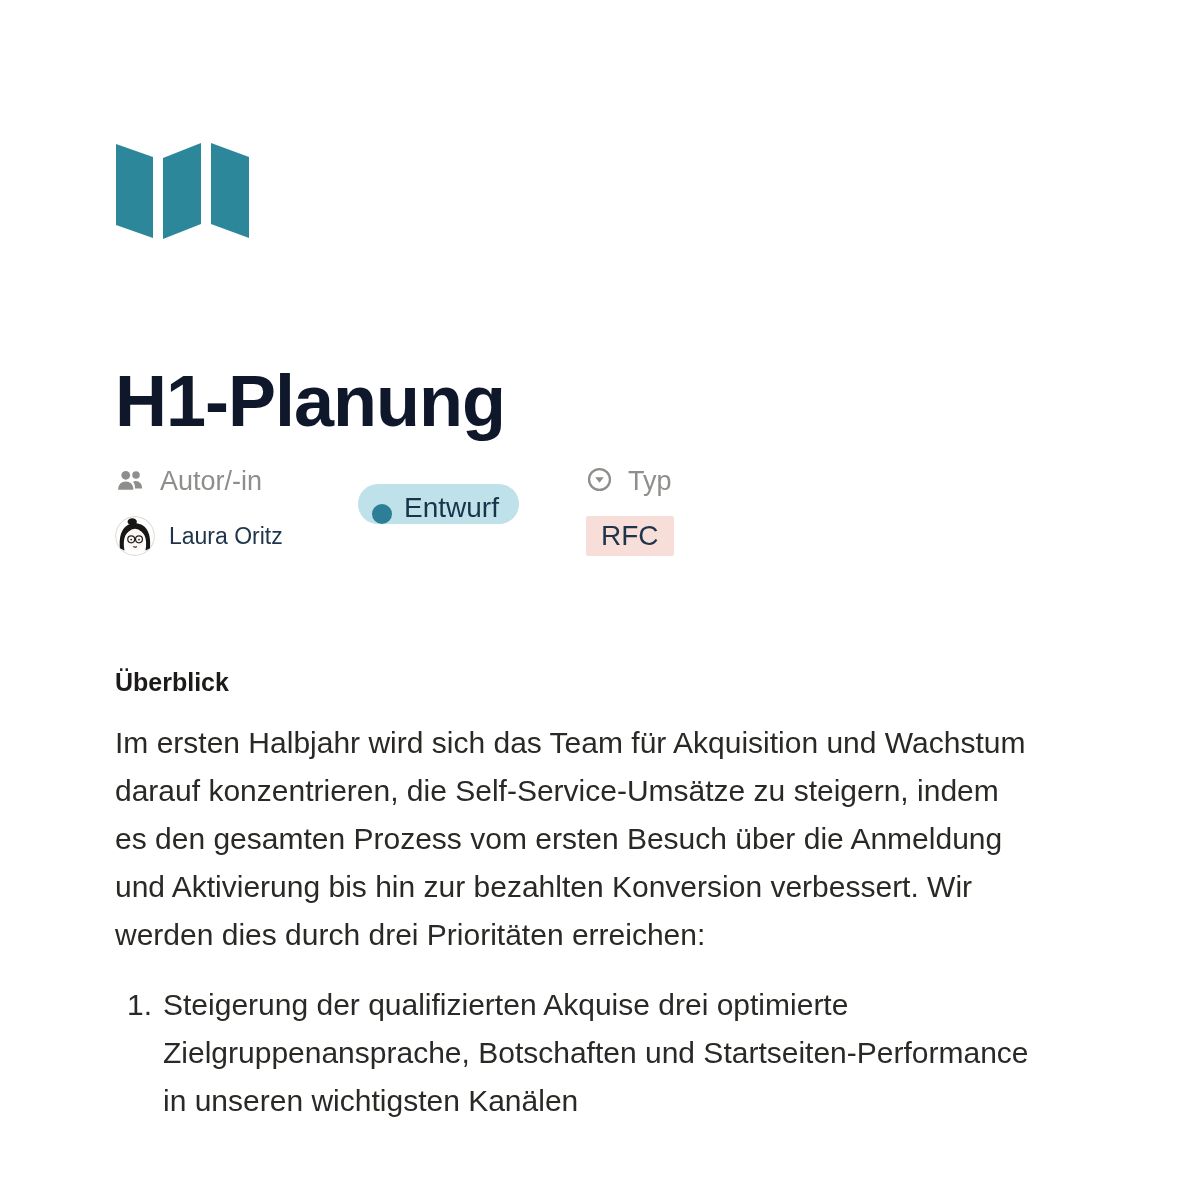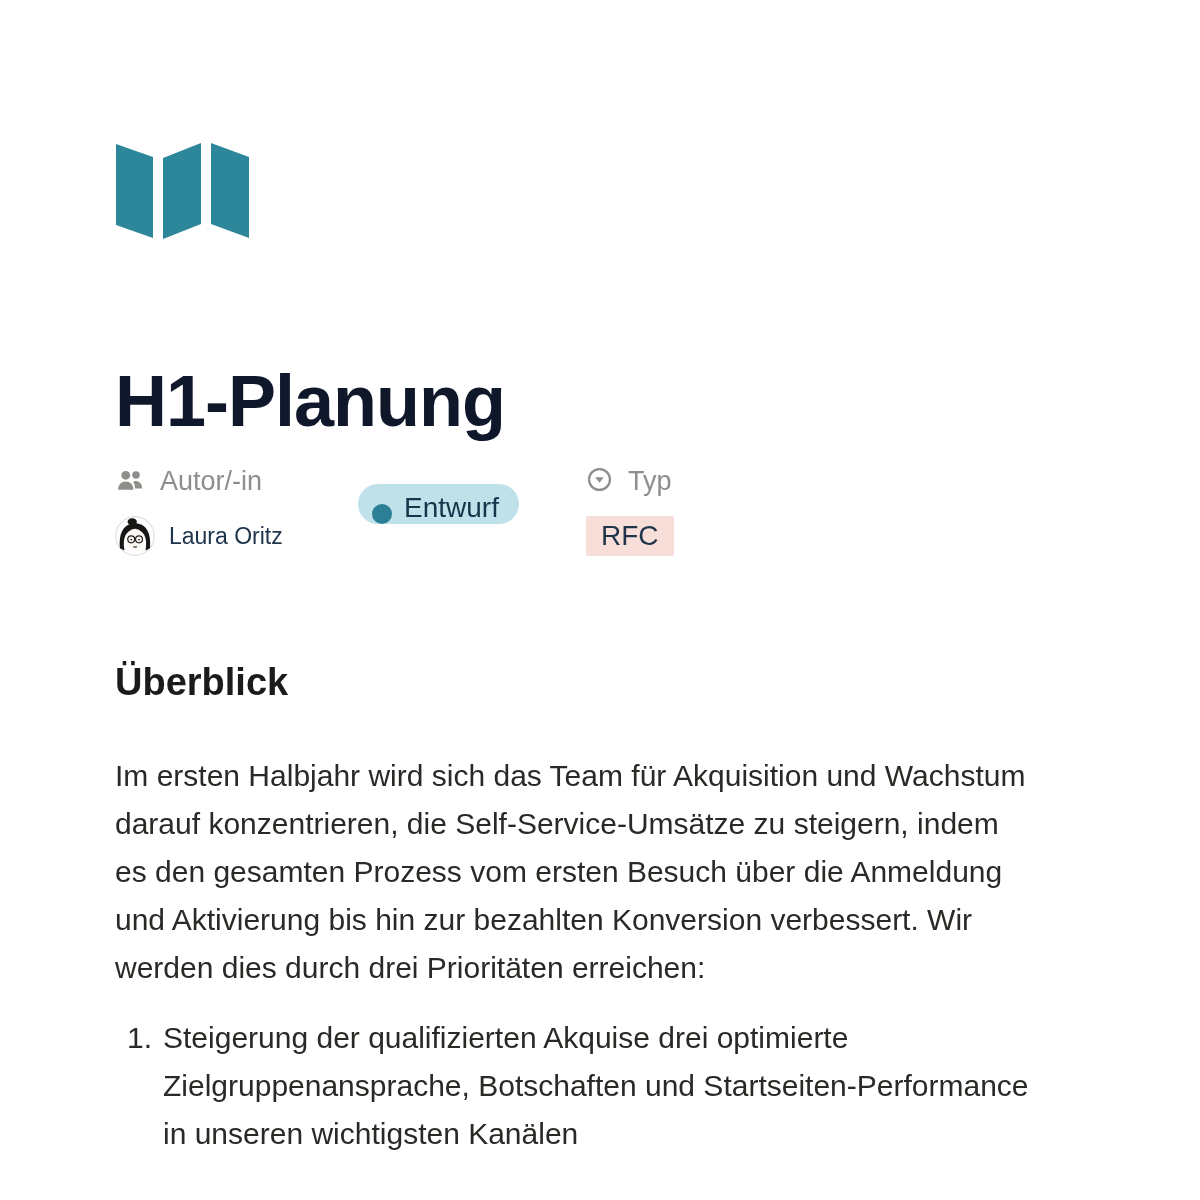--- a/index.html
+++ b/index.html
@@ -87,28 +87,28 @@
     height:40px;
     padding:0 15px;
     border-radius:2px;
     background:#f8ded9;
     color:#1e344a;
     font-size:28px;
   }
   
   .section-heading {
     margin-top:104px;
-    font-size:38px;
+    font-size:25px;
     line-height:44px;
     font-weight:bold;
     color:#1c1b19;
     cursor:text;
   }
   .paragraph {
-    margin-top:48px;
+    margin-top:15px;
     font-size:30px;
     line-height:48px;
     color:#2a2926;
     width:920px;
     cursor:text;
   }
   .numbered-list {
     margin-top:22px;
     list-style:none;
   }

